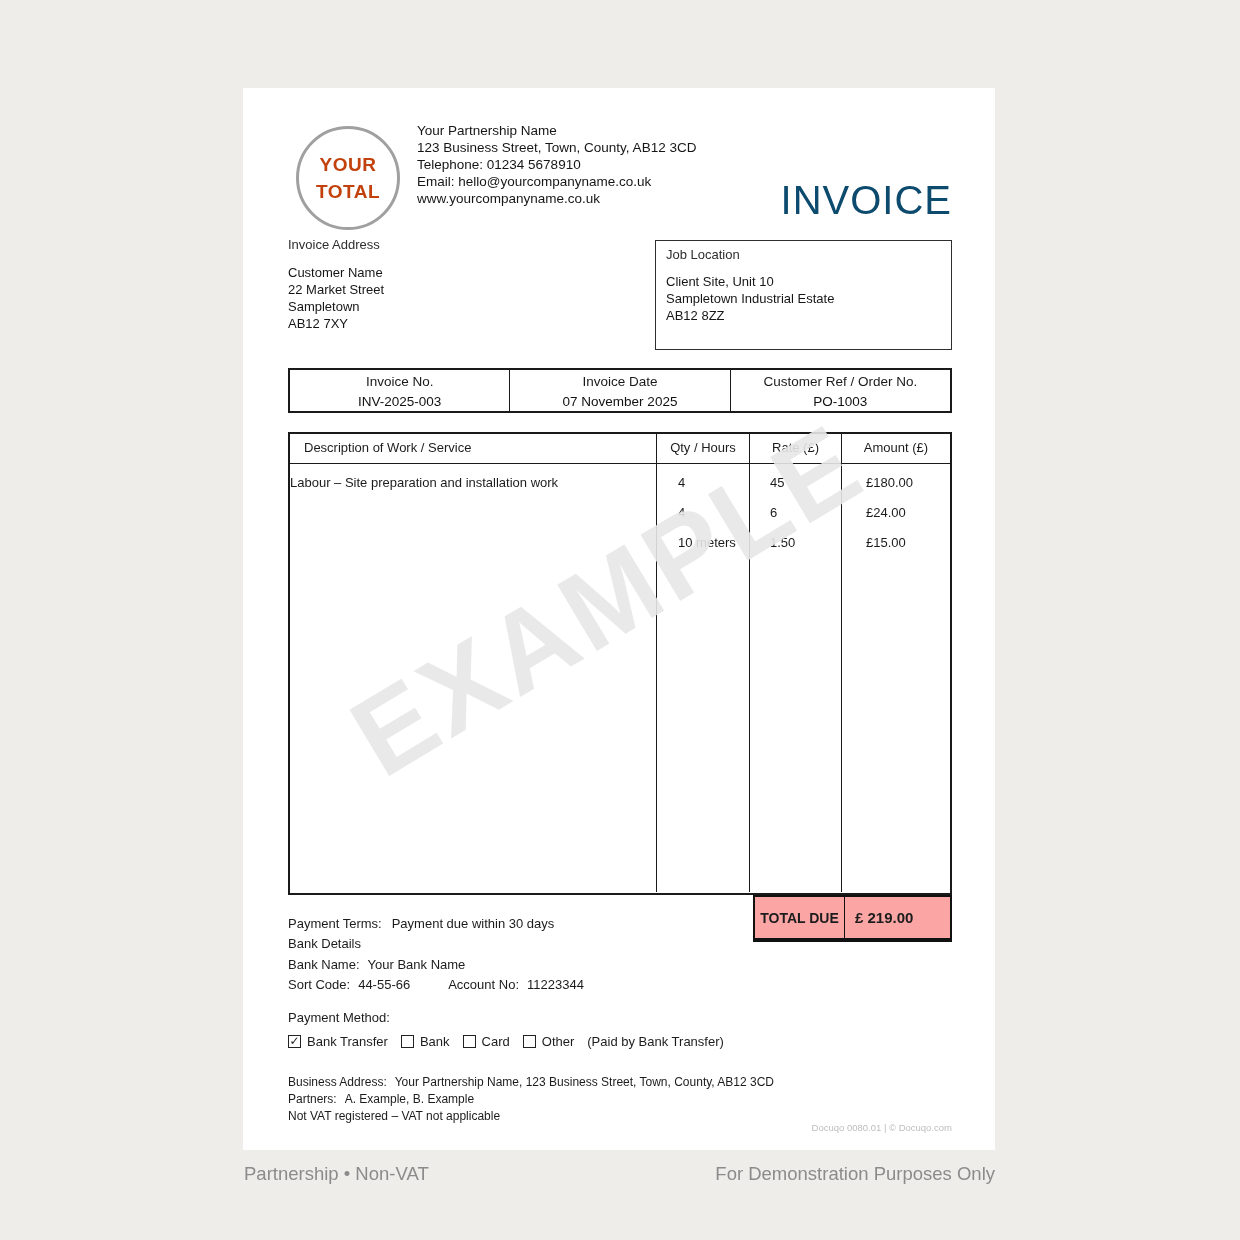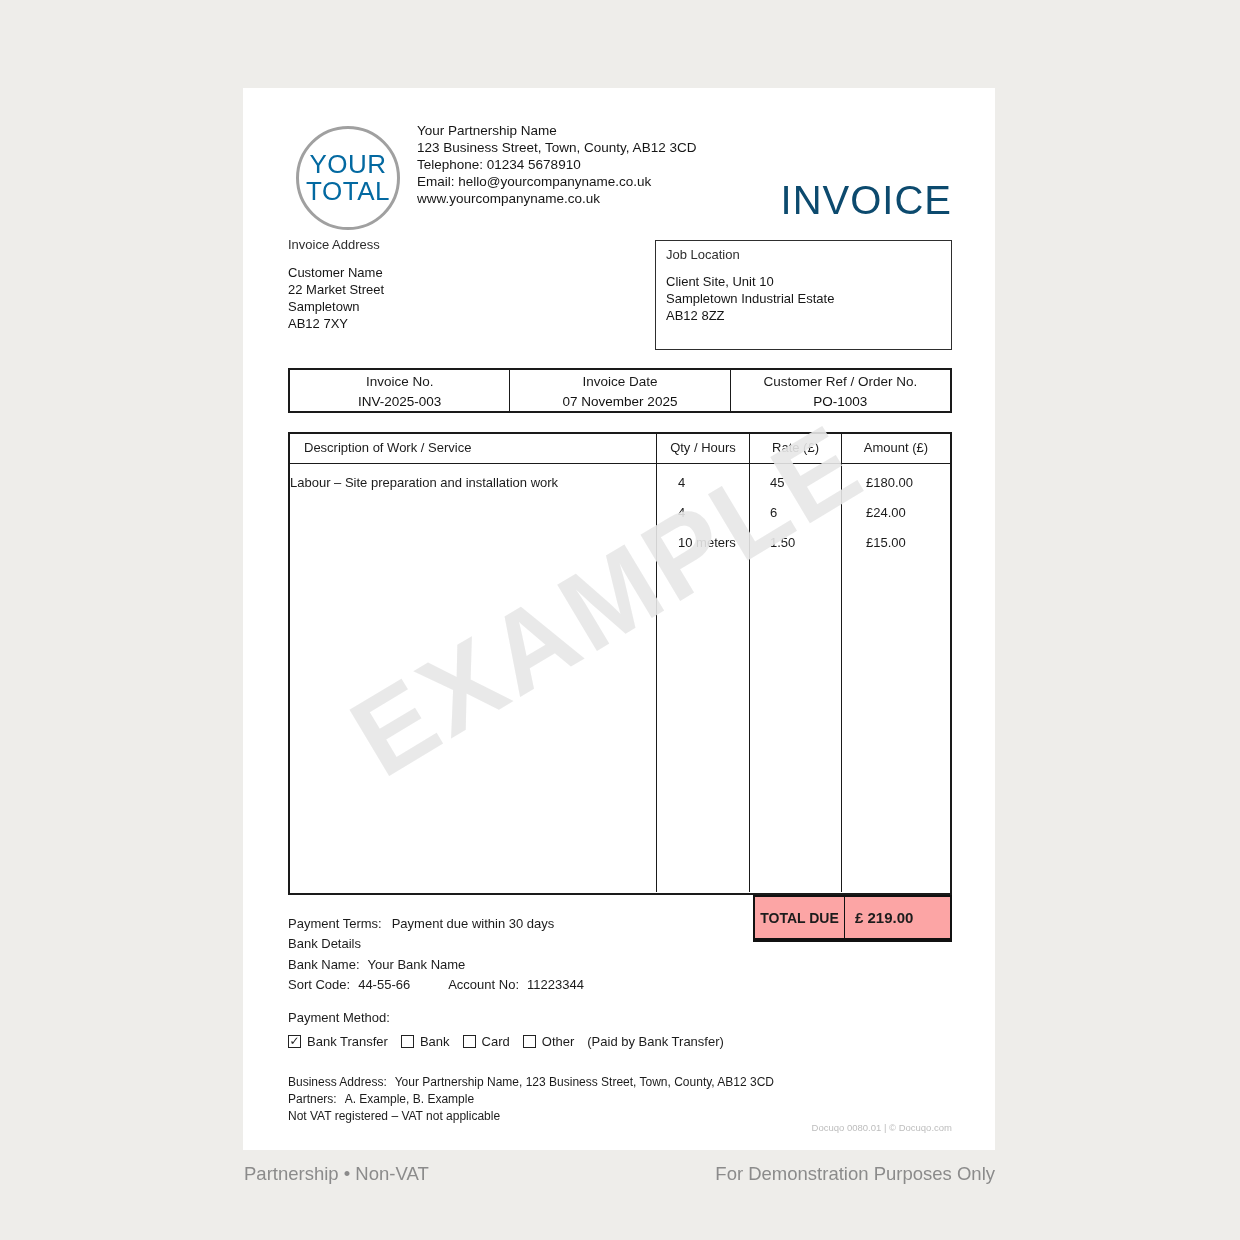--- a/index.html
+++ b/index.html
@@ -3,21 +3,21 @@
 <meta charset="utf-8">
 <style>
   * { margin:0; padding:0; box-sizing:border-box; }
   body { font-family:"Liberation Sans","DejaVu Sans",sans-serif; color:#1c1c1c; }
   .canvas { position:relative; width:1240px; height:1240px; background:#eeedea; overflow:hidden; }
   .page { position:absolute; left:243px; top:88px; width:752px; height:1062px; background:#ffffff; }
 
   
   .logo { position:absolute; left:53px; top:38px; width:104px; height:104px; border:3px solid #a0a0a0;
           border-radius:50%; display:flex; align-items:center; justify-content:center; }
-  .logo-text { color:#0369a1; font-weight:normal; font-size:26px; line-height:27px; text-align:center; letter-spacing:.5px; }
+  .logo-text { color:#c2410c; font-weight:bold; font-size:19px; line-height:27px; text-align:center; letter-spacing:.5px; }
   .company-info { position:absolute; left:174px; top:34px; font-size:13.5px; line-height:17px; color:#161616; }
   .invoice-title { position:absolute; right:43px; top:96px; font-size:40px; line-height:32px; font-weight:400;
                    letter-spacing:1px; color:#0c4a6e; }
 
   
   .invoice-address { position:absolute; left:45px; top:148px; font-size:13px; }
   .section-label { font-size:13px; line-height:17px; color:#2e2e2e; }
   .invoice-address .addr-lines { margin-top:11px; }
   .addr-line { line-height:17px; color:#161616; }
   .job-location { position:absolute; left:412px; top:152px; width:297px; height:110px;

